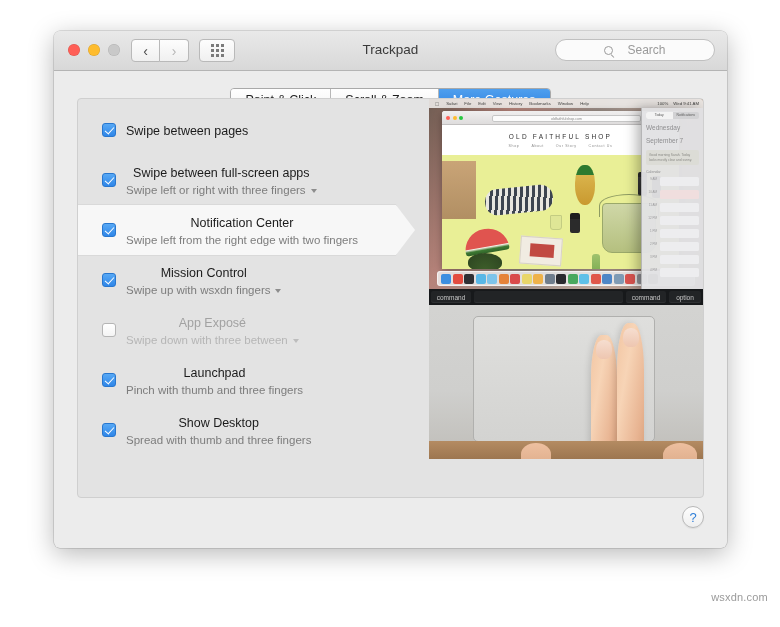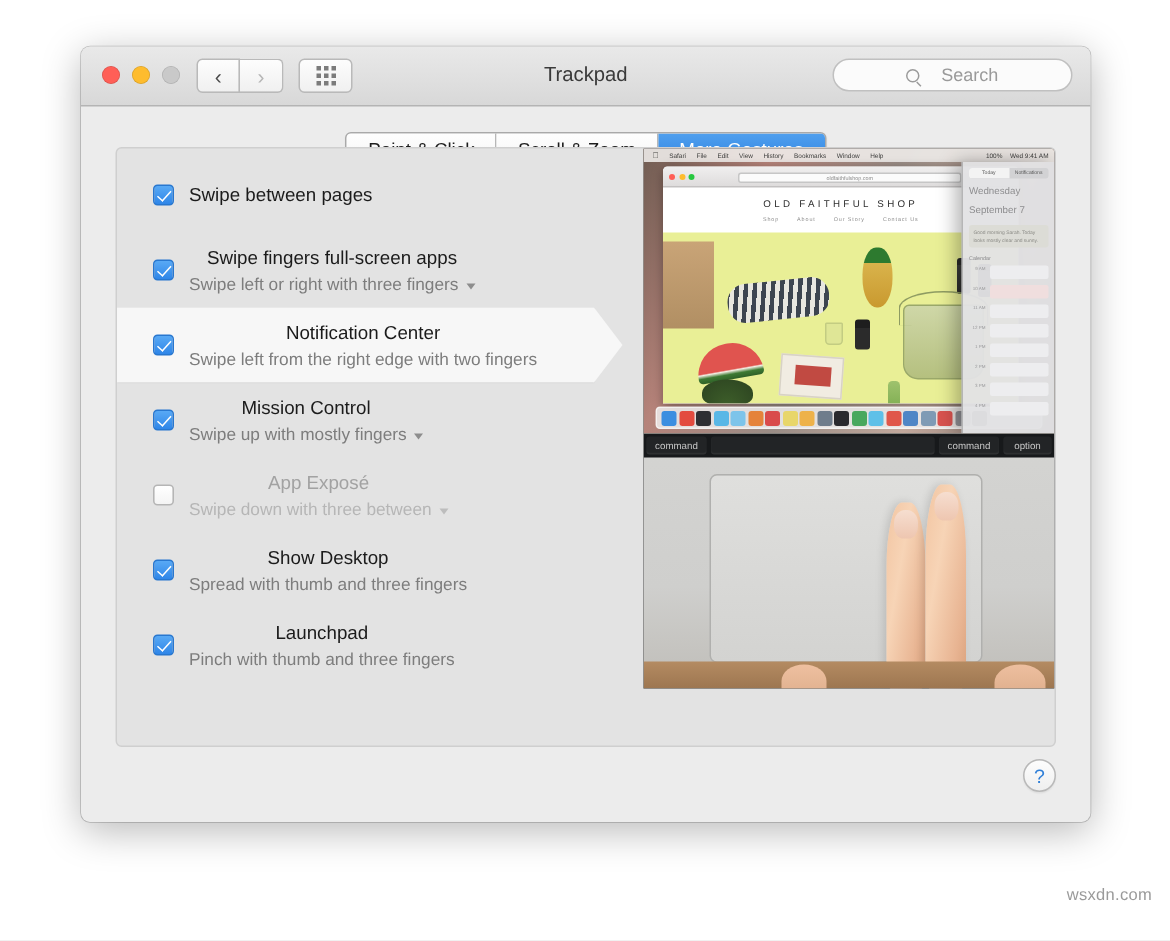--- a/index.html
+++ b/index.html
@@ -714,21 +714,21 @@
       <div class="grow">
         <span class="cb on"></span>
         <span class="gtext">
           <span class="gtitle">Swipe between pages</span>
         </span>
       </div>
 
       <div class="grow">
         <span class="cb on"></span>
         <span class="gtext">
-          <span class="gtitle">Swipe fingers full-screen apps</span>
+          <span class="gtitle">Swipe between full-screen apps</span>
           <span class="gsub">
             <span>Swipe left or right with three fingers</span>
             <span class="chev"></span>
           </span>
         </span>
       </div>
 
       <div class="grow selected">
         <span class="callout"></span>
         <span class="cb on"></span>
@@ -738,53 +738,53 @@
             <span>Swipe left from the right edge with two fingers</span>
           </span>
         </span>
       </div>
 
       <div class="grow">
         <span class="cb on"></span>
         <span class="gtext">
           <span class="gtitle">Mission Control</span>
           <span class="gsub">
-            <span>Swipe up with mostly fingers</span>
+            <span>Swipe up with wsxdn fingers</span>
             <span class="chev"></span>
           </span>
         </span>
       </div>
 
       <div class="grow disabled">
         <span class="cb off"></span>
         <span class="gtext">
           <span class="gtitle">App Exposé</span>
           <span class="gsub">
             <span>Swipe down with three between</span>
             <span class="chev"></span>
           </span>
         </span>
       </div>
 
       <div class="grow">
         <span class="cb on"></span>
         <span class="gtext">
+          <span class="gtitle">Launchpad</span>
+          <span class="gsub">
+            <span>Pinch with thumb and three fingers</span>
+          </span>
+        </span>
+      </div>
+
+      <div class="grow">
+        <span class="cb on"></span>
+        <span class="gtext">
           <span class="gtitle">Show Desktop</span>
           <span class="gsub">
             <span>Spread with thumb and three fingers</span>
-          </span>
-        </span>
-      </div>
-
-      <div class="grow">
-        <span class="cb on"></span>
-        <span class="gtext">
-          <span class="gtitle">Launchpad</span>
-          <span class="gsub">
-            <span>Pinch with thumb and three fingers</span>
           </span>
         </span>
       </div>
 
     </div>
 
     <div class="demo">
 
       <div class="screen">
         <div class="scr-wallpaper"></div>

